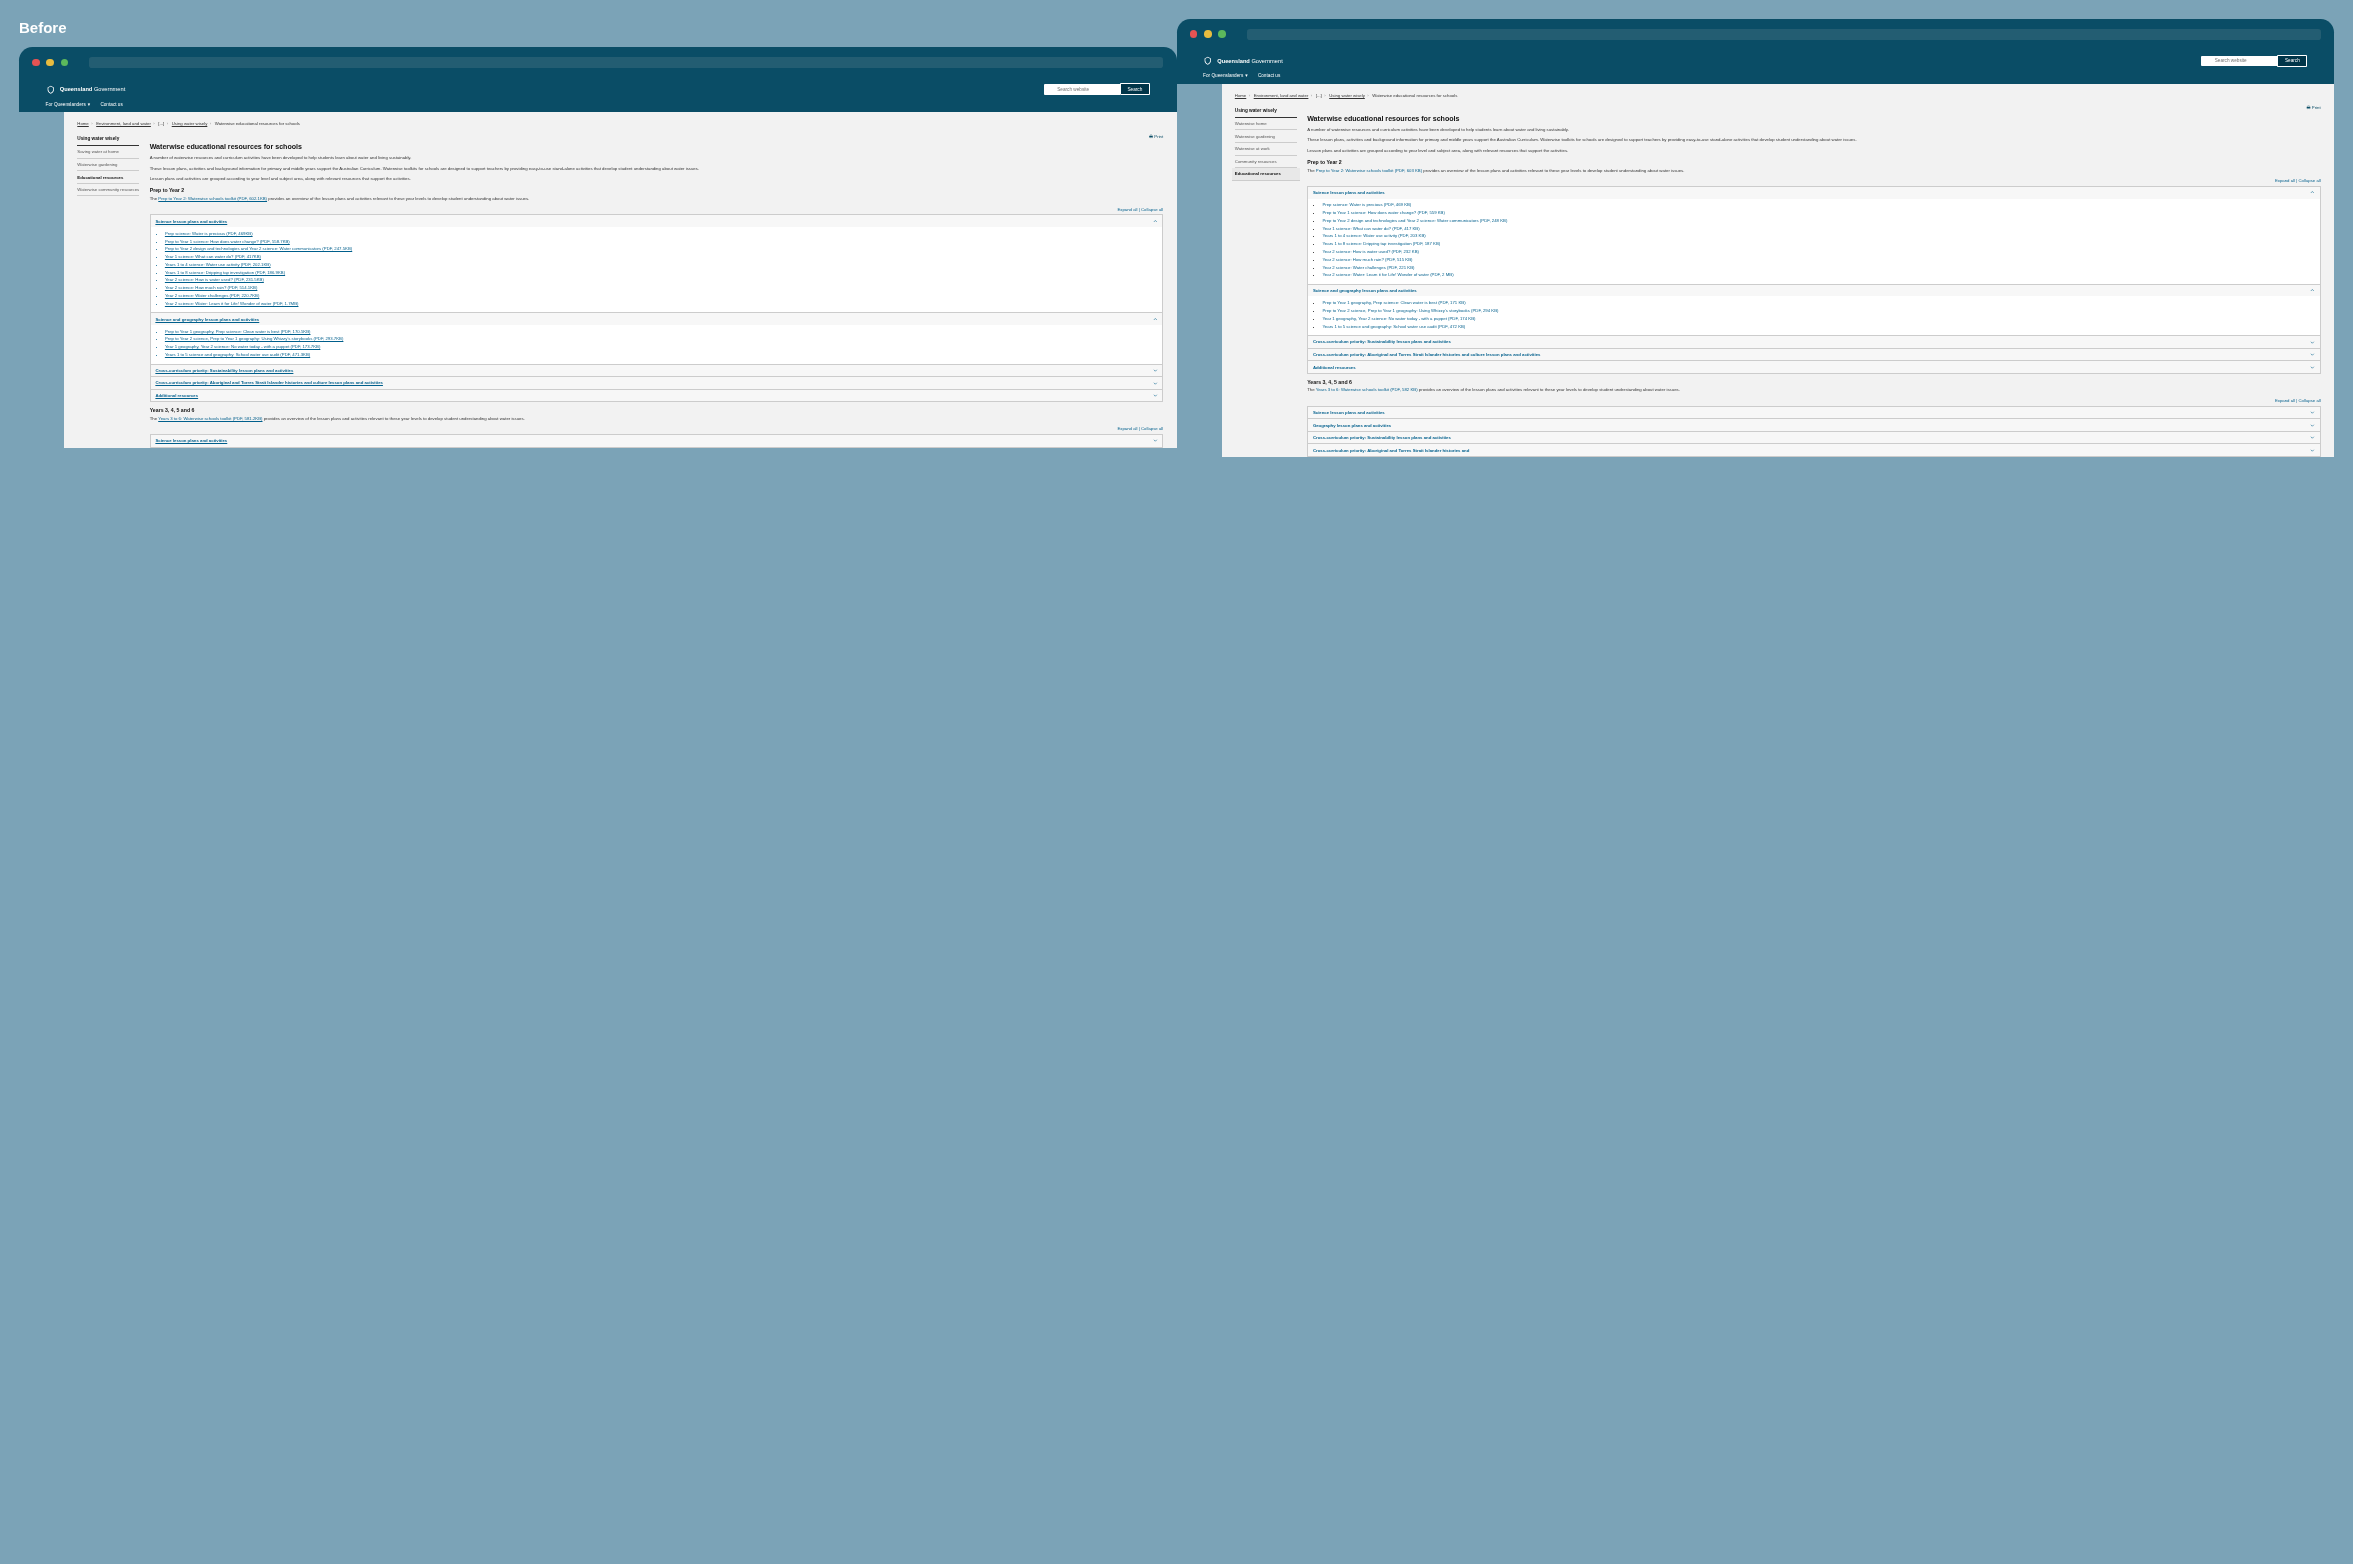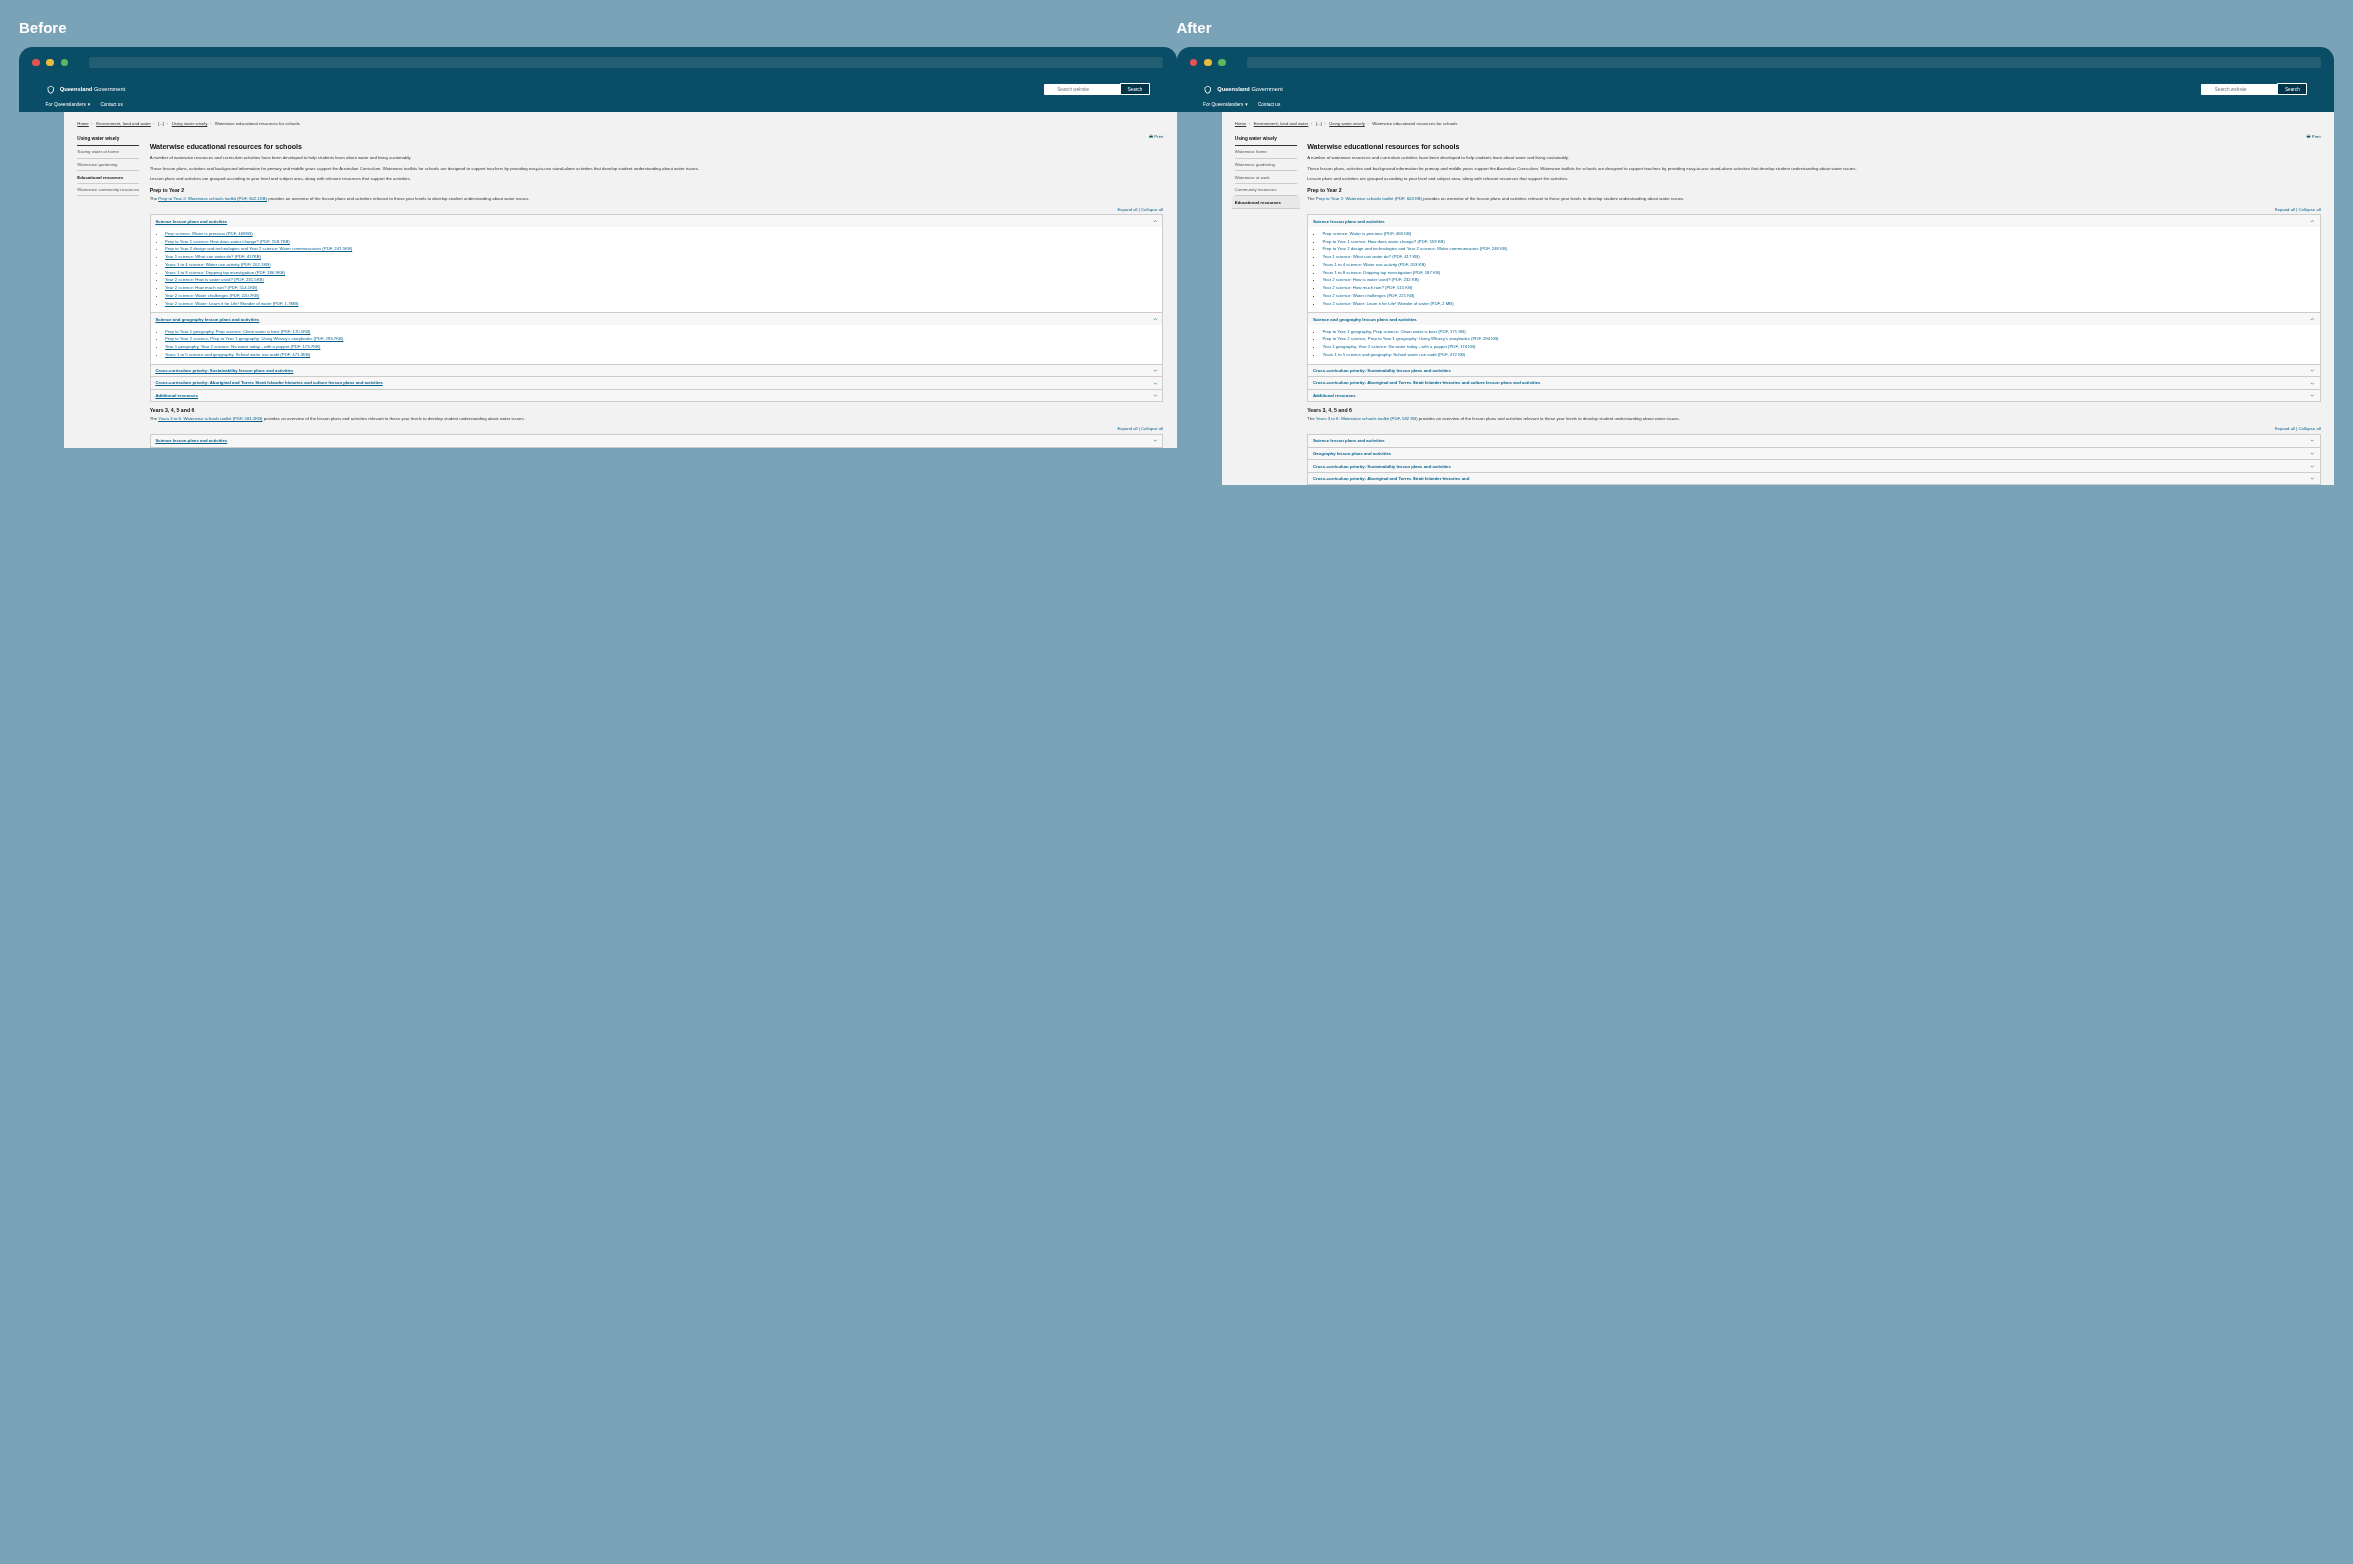--- a/index.html
+++ b/index.html
@@ -379,21 +379,20 @@
                   </svg>
               </div>
             </div>
           </div>
         </div>
       </div>
     </div>
   </div>
 
   <div class="panel after">
-    <div class="panel-label">After</div>
     <div class="browser-frame">
       <div class="traffic-lights">
         <div class="dot red"></div>
         <div class="dot yellow"></div>
         <div class="dot green"></div>
         <div class="url-bar"></div>
       </div>
       <div class="site-header">
         <div class="brand">
           <svg class="brand-logo" viewBox="0 0 24 24" fill="#fff">

